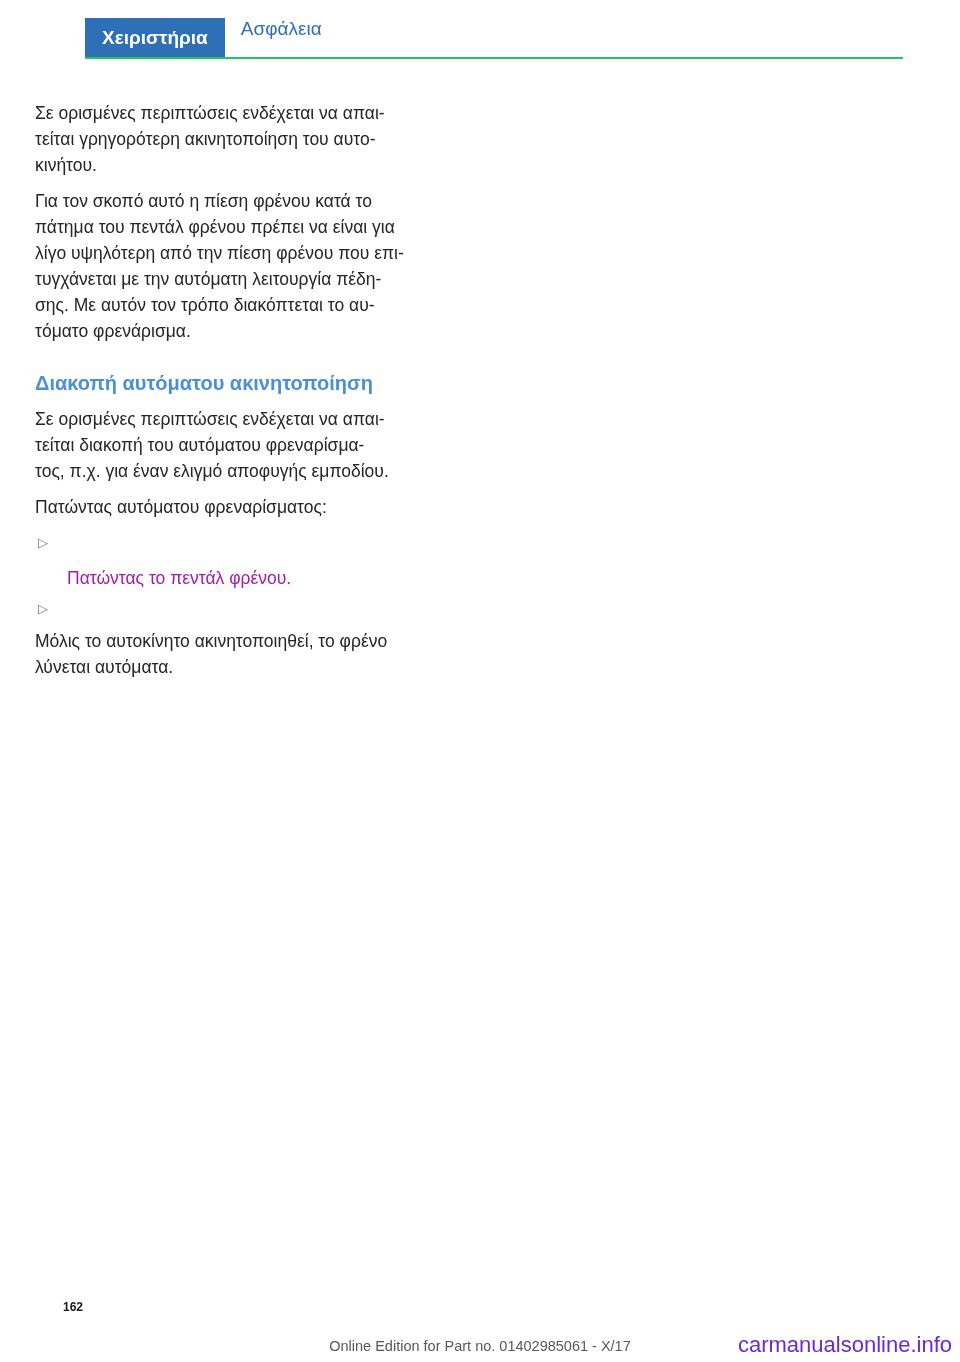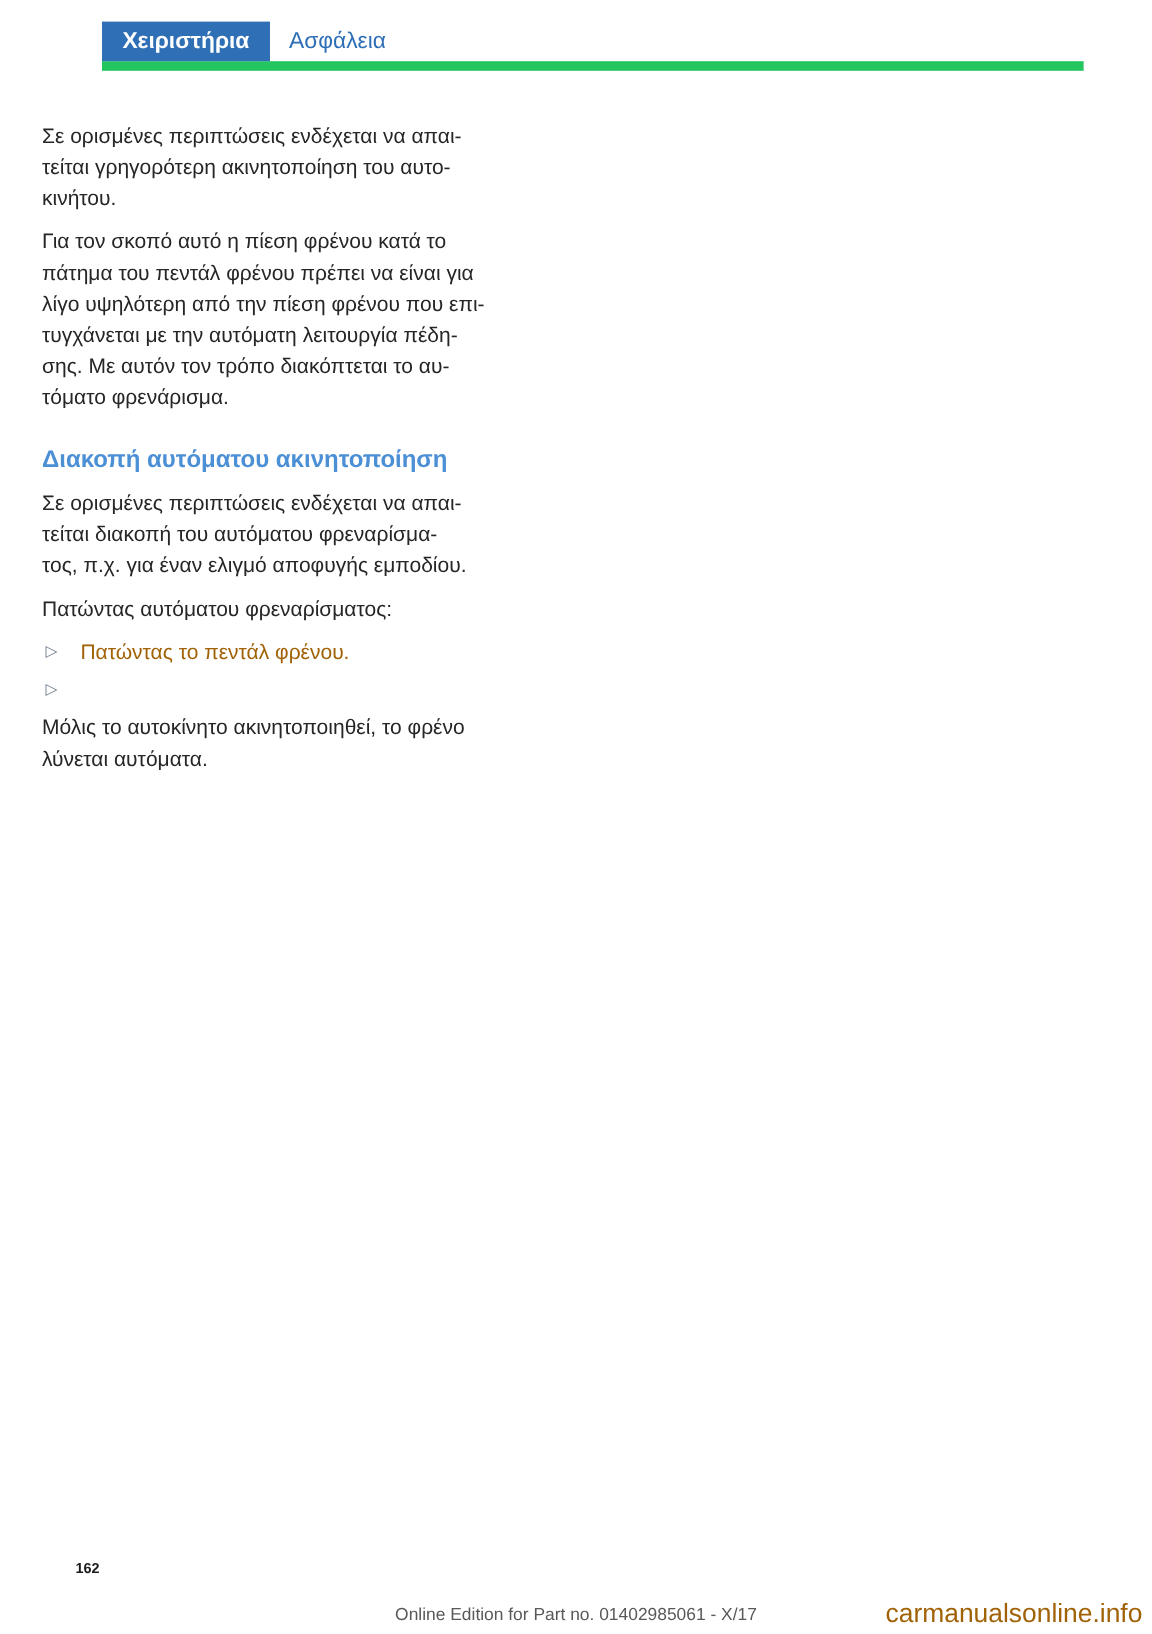--- a/index.html
+++ b/index.html
@@ -14,38 +14,38 @@
   }
   .page { position: absolute; inset: 0; background: #ffffff; }
 
   
   .header {
     position: absolute;
     top: 18px;
     left: 85px;
     right: 57px;
     height: 41px;
-    border-bottom: 8px solid #22c55e;
+    border-bottom: 2px solid #22c55e;
     display: flex;
     align-items: stretch;
   }
   .tab-active {
     background: #2f6fb6;
     color: #ffffff;
     font-weight: bold;
     font-size: 19px;
     display: flex;
     align-items: center;
     padding: 0 17px;
   }
   .tab-next {
     color: #2f6fb6;
     font-size: 19px;
     display: flex;
-    align-items: center;
+    align-items: flex-start;
     padding: 0 16px;
   }
 
   
   .main {
     position: absolute;
     top: 100px;
     left: 35px;
     width: 445px;
   }
@@ -74,21 +74,22 @@
     width: 32px;
     flex: 0 0 32px;
     font-size: 13px;
     line-height: 26px;
     color: #6e7b8a;
     padding-left: 3px;
   }
   .bullet-text {
     font-size: 17.5px;
     line-height: 26px;
-    color: #a16207;
+    color: #a21caf;
+    margin-top: 35px;
   }
 
   
   .page-number {
     position: absolute;
     left: 63px;
     bottom: 48px;
     font-size: 12px;
     font-weight: bold;
     color: #1a1a1a;
@@ -100,21 +101,21 @@
     bottom: 8px;
     text-align: center;
     font-size: 14.5px;
     color: #58595b;
   }
   .watermark {
     position: absolute;
     right: 8px;
     bottom: 4px;
     font-size: 22px;
-    color: #a16207;
+    color: #6d28d9;
     background: rgba(255,255,255,0.6);
     padding-left: 6px;
   }
 </style>
 </head>
 <body>
 
 <div class="page">
 
   <header class="header">

